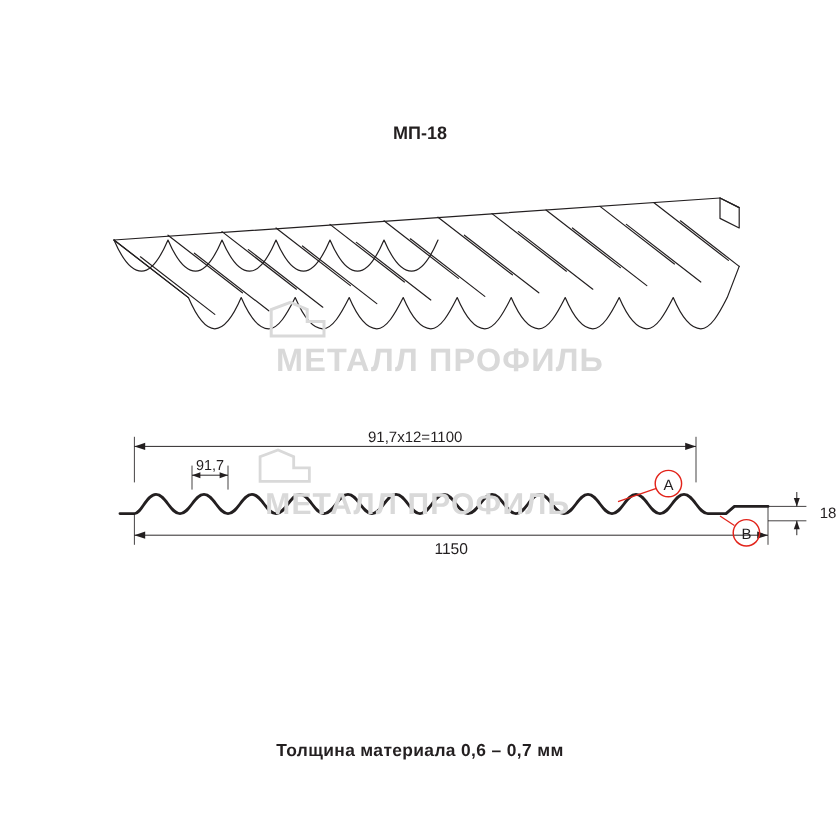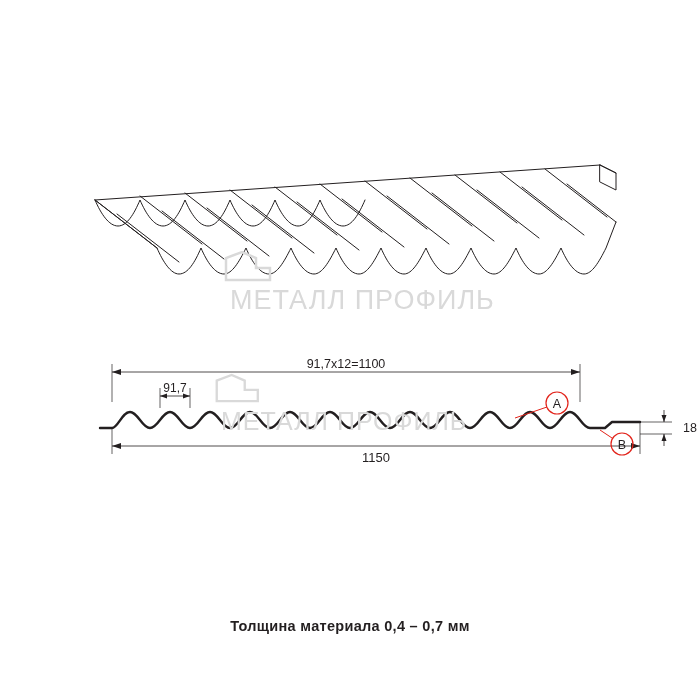--- a/index.html
+++ b/index.html
@@ -62,21 +62,21 @@
     width: 700px;
     text-align: center;
     font-size: 14.5px;
     font-weight: bold;
     letter-spacing: 0.3px;
     color: #231f20;
   }
   .wm {
     position: absolute;
     color: #d9d9d9;
-    font-weight: normal;
+    font-weight: bold;
     white-space: nowrap;
     pointer-events: none;
     user-select: none;
   }
   .wm1 {
     top: 250px;
     left: 222px;
     font-size: 27px;
     letter-spacing: 1px;
   }
@@ -89,20 +89,21 @@
   .wm .wmtext { display: inline-block; vertical-align: middle; margin-left: 8px; }
   .wm svg { vertical-align: middle; }
   svg { display: block; overflow: visible; }
   text { font-family: "Liberation Sans", sans-serif; }
 </style>
 </head>
 <body>
 
 <div class="page">
 
+  <div class="subtitle">МП-18</div>
 
   <div class="iso-wrap">
     <svg width="590" height="140" viewBox="0 0 590 140">
       <g fill="none" stroke="#231f20" stroke-width="1" stroke-linejoin="round" stroke-linecap="round">
 
         <path d="M35 50 L540 15"></path>
 
         <path d="M540 15 L556 23 L556 40 L540 32 Z"></path>
 
         <path d="M35 50
@@ -258,15 +259,15 @@
       <text x="630" y="82" text-anchor="middle" font-size="12.5" fill="#231f20">18</text>
     </svg>
   </div>
 
   <div class="wm wm2">
     <svg width="56" height="32" viewBox="0 0 60 34">
       <path d="M4 30 L4 8 L20 2 L34 8 L34 18 L48 18 L48 30 Z" fill="none" stroke="#d9d9d9" stroke-width="2.5"></path>
     </svg><span class="wmtext">МЕТАЛЛ ПРОФИЛЬ</span>
   </div>
 
-  <div class="footer">Толщина материала 0,4 – 0,7 мм</div>
+  <div class="footer">Толщина материала 0,6 – 0,7 мм</div>
 
 </div>
 
 </body></html>

